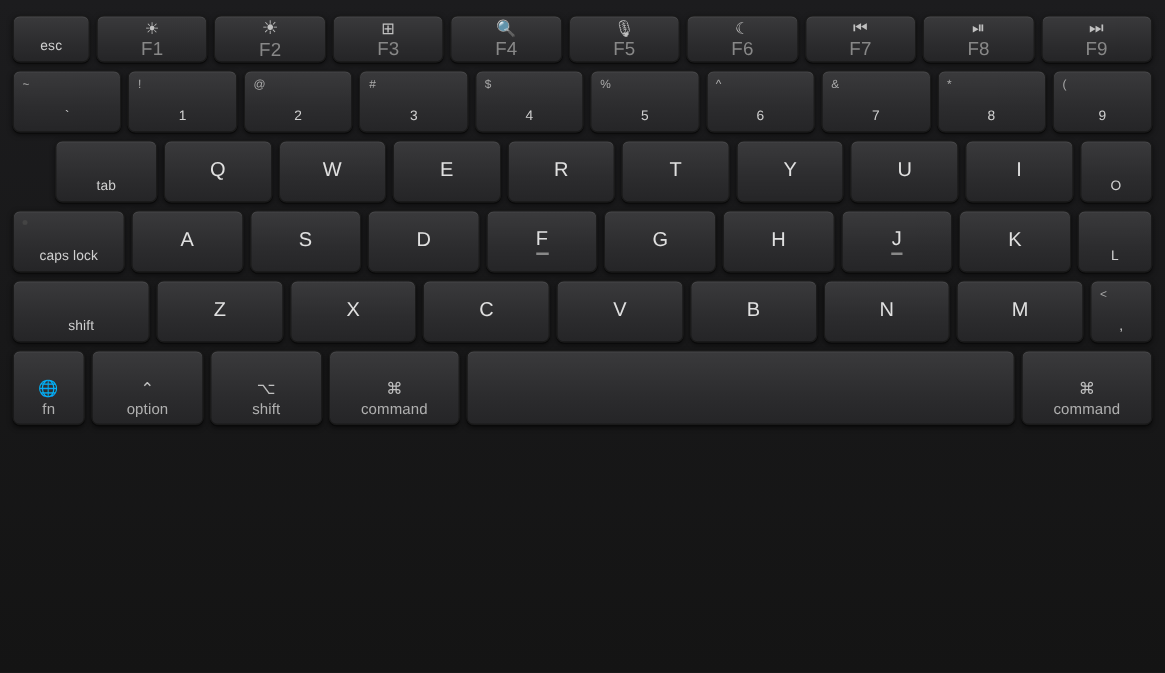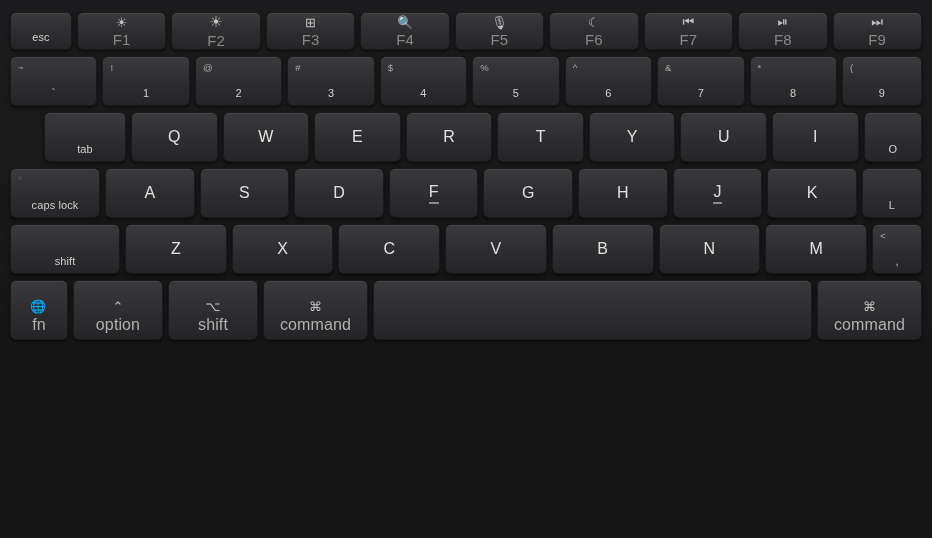--- a/index.html
+++ b/index.html
@@ -136,21 +136,21 @@
       display: flex;
       flex-direction: column;
       align-items: center;
       justify-content: flex-end;
       width: 100%;
       height: 100%;
       gap: 2px;
     }
 
     .bottom-key-icon { font-size: 13px; color: #c0c0c0; }
-    .bottom-key-label { font-size: 16px; color: #b0b0b0; }
+    .bottom-key-label { font-size: 12px; color: #b0b0b0; }
   </style>
 </head>
 <body>
 
 <div class="keyboard">
 
   <div class="key-row row1">
     <div class="key key-esc">
       <span class="key-label">esc</span>
     </div>

